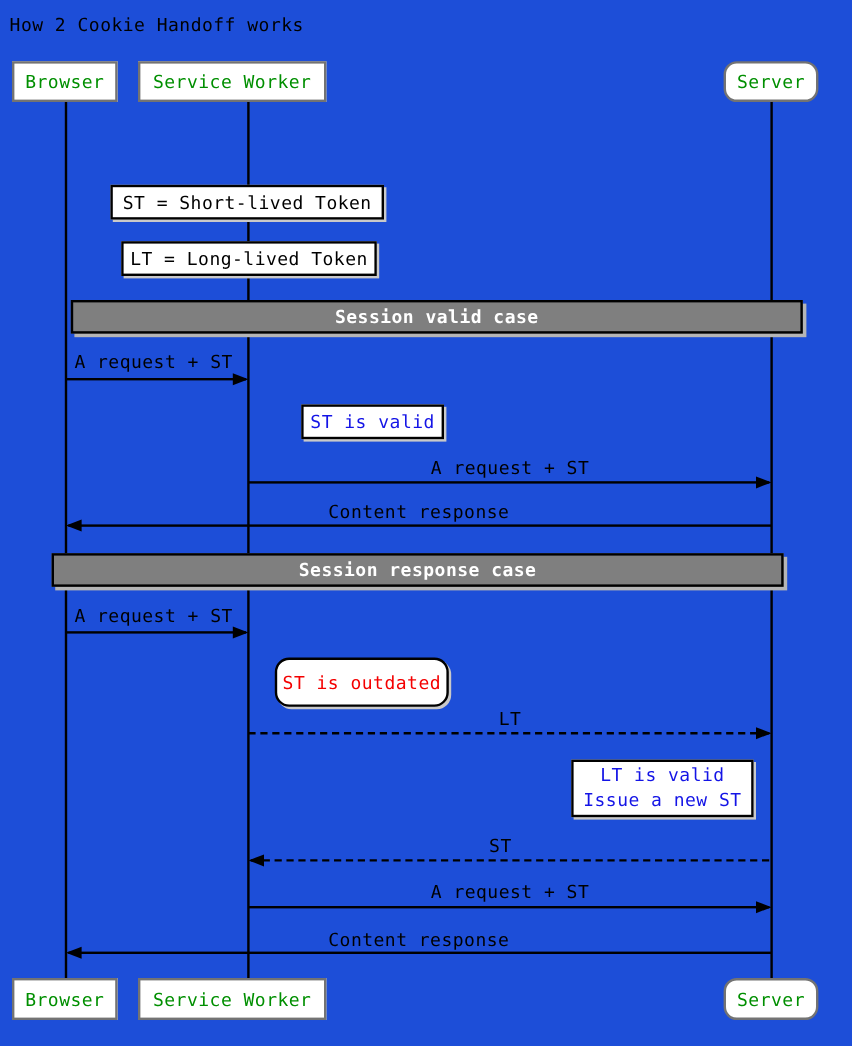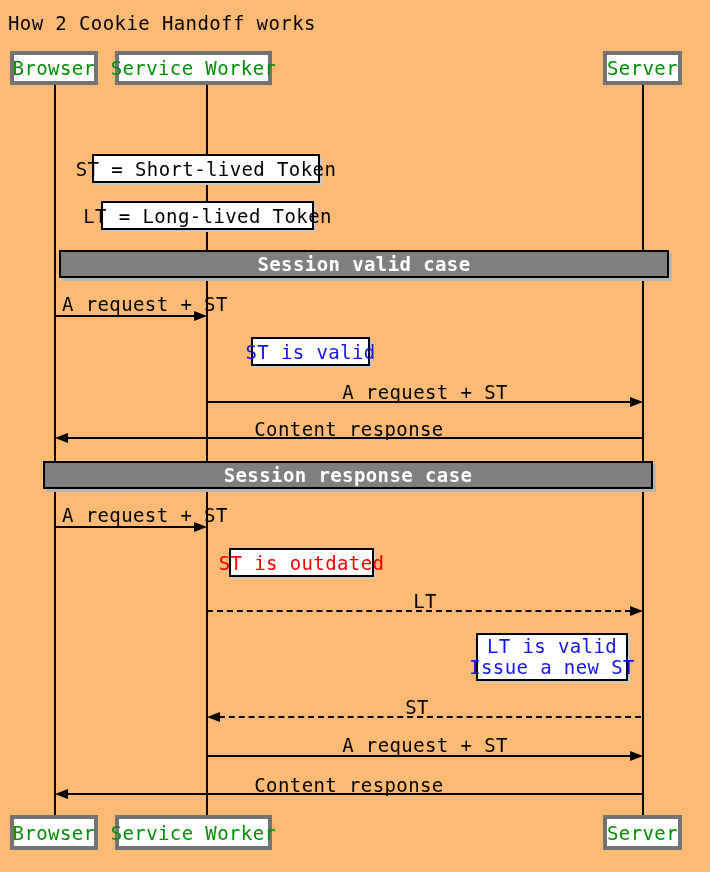--- a/index.html
+++ b/index.html
@@ -5,48 +5,48 @@
   :root{
     --actor-text:#008f00;
     --note-info-text:#1414e6;
     --note-error-text:#f40000;
     --divider-bg:#7f7f7f;
     --divider-text:#ffffff;
     --line:#000000;
   }
   html,body{margin:0;padding:0;background:#ffffff;}
   .canvas{
-    position:relative;width:710px;height:872px;background:#fdba74;
+    position:relative;width:710px;height:872px;background:#1d4ed8;
     font-family:"DejaVu Sans Mono","Liberation Mono",monospace;
-    font-size:19px;color:#000;letter-spacing:.4px;overflow:hidden;
+    font-size:15px;color:#000;letter-spacing:.4px;overflow:hidden;
   }
   .title{position:absolute;left:8px;top:12px;white-space:nowrap;}
   .lifeline{position:absolute;width:2px;top:85px;height:730px;background:var(--line);}
   #ll-browser{left:54px;} #ll-sw{left:206px;} #ll-server{left:642px;}
 
   .actor{
-    position:absolute;height:34px;background:#fff;border:4px solid #737373;
+    position:absolute;height:34px;background:#fff;border:2px solid #737373;
     display:flex;align-items:center;justify-content:center;box-sizing:border-box;
   }
   .actor span{color:var(--actor-text);white-space:nowrap;}
   #actor-browser-top,#actor-browser-bottom{left:10px;width:88px;}
   #actor-sw-top,#actor-sw-bottom{left:115px;width:157px;}
-  #actor-server-top,#actor-server-bottom{left:603px;width:79px;}
+  #actor-server-top,#actor-server-bottom{left:603px;width:79px;border-radius:11px;}
   #actor-browser-top,#actor-sw-top,#actor-server-top{top:51px;}
   #actor-browser-bottom,#actor-sw-bottom,#actor-server-bottom{top:815px;height:35px;}
 
   .note{
     position:absolute;background:#fff;border:2px solid #000;box-sizing:border-box;
     display:flex;align-items:center;justify-content:center;text-align:center;
     white-space:nowrap;box-shadow:2px 2px 0 #c9c9c9;
   }
   #note-st-def{left:92px;top:154px;width:228px;height:29px;}
   #note-lt-def{left:101px;top:201px;width:213px;height:29px;}
   #note-st-valid{left:227px;top:337px;width:119px;height:29px;color:var(--note-info-text);margin-left:24px;}
-  #note-st-outdated{left:229px;top:548px;width:145px;height:29px;color:var(--note-error-text);}
+  #note-st-outdated{left:229px;top:548px;width:145px;height:41px;color:var(--note-error-text);border-radius:12px;}
   #note-lt-valid{left:476px;top:633px;width:152px;height:48px;color:var(--note-info-text);
     flex-direction:column;line-height:21px;}
 
   .divider{
     position:absolute;left:43px;width:610px;height:28px;box-sizing:border-box;
     background:var(--divider-bg);border:2px solid #000;
     display:flex;align-items:center;justify-content:center;
     color:var(--divider-text);font-weight:bold;box-shadow:3px 3px 0 #b5b5b5;
   }
   #divider-valid{top:250px;margin-left:16px;}

